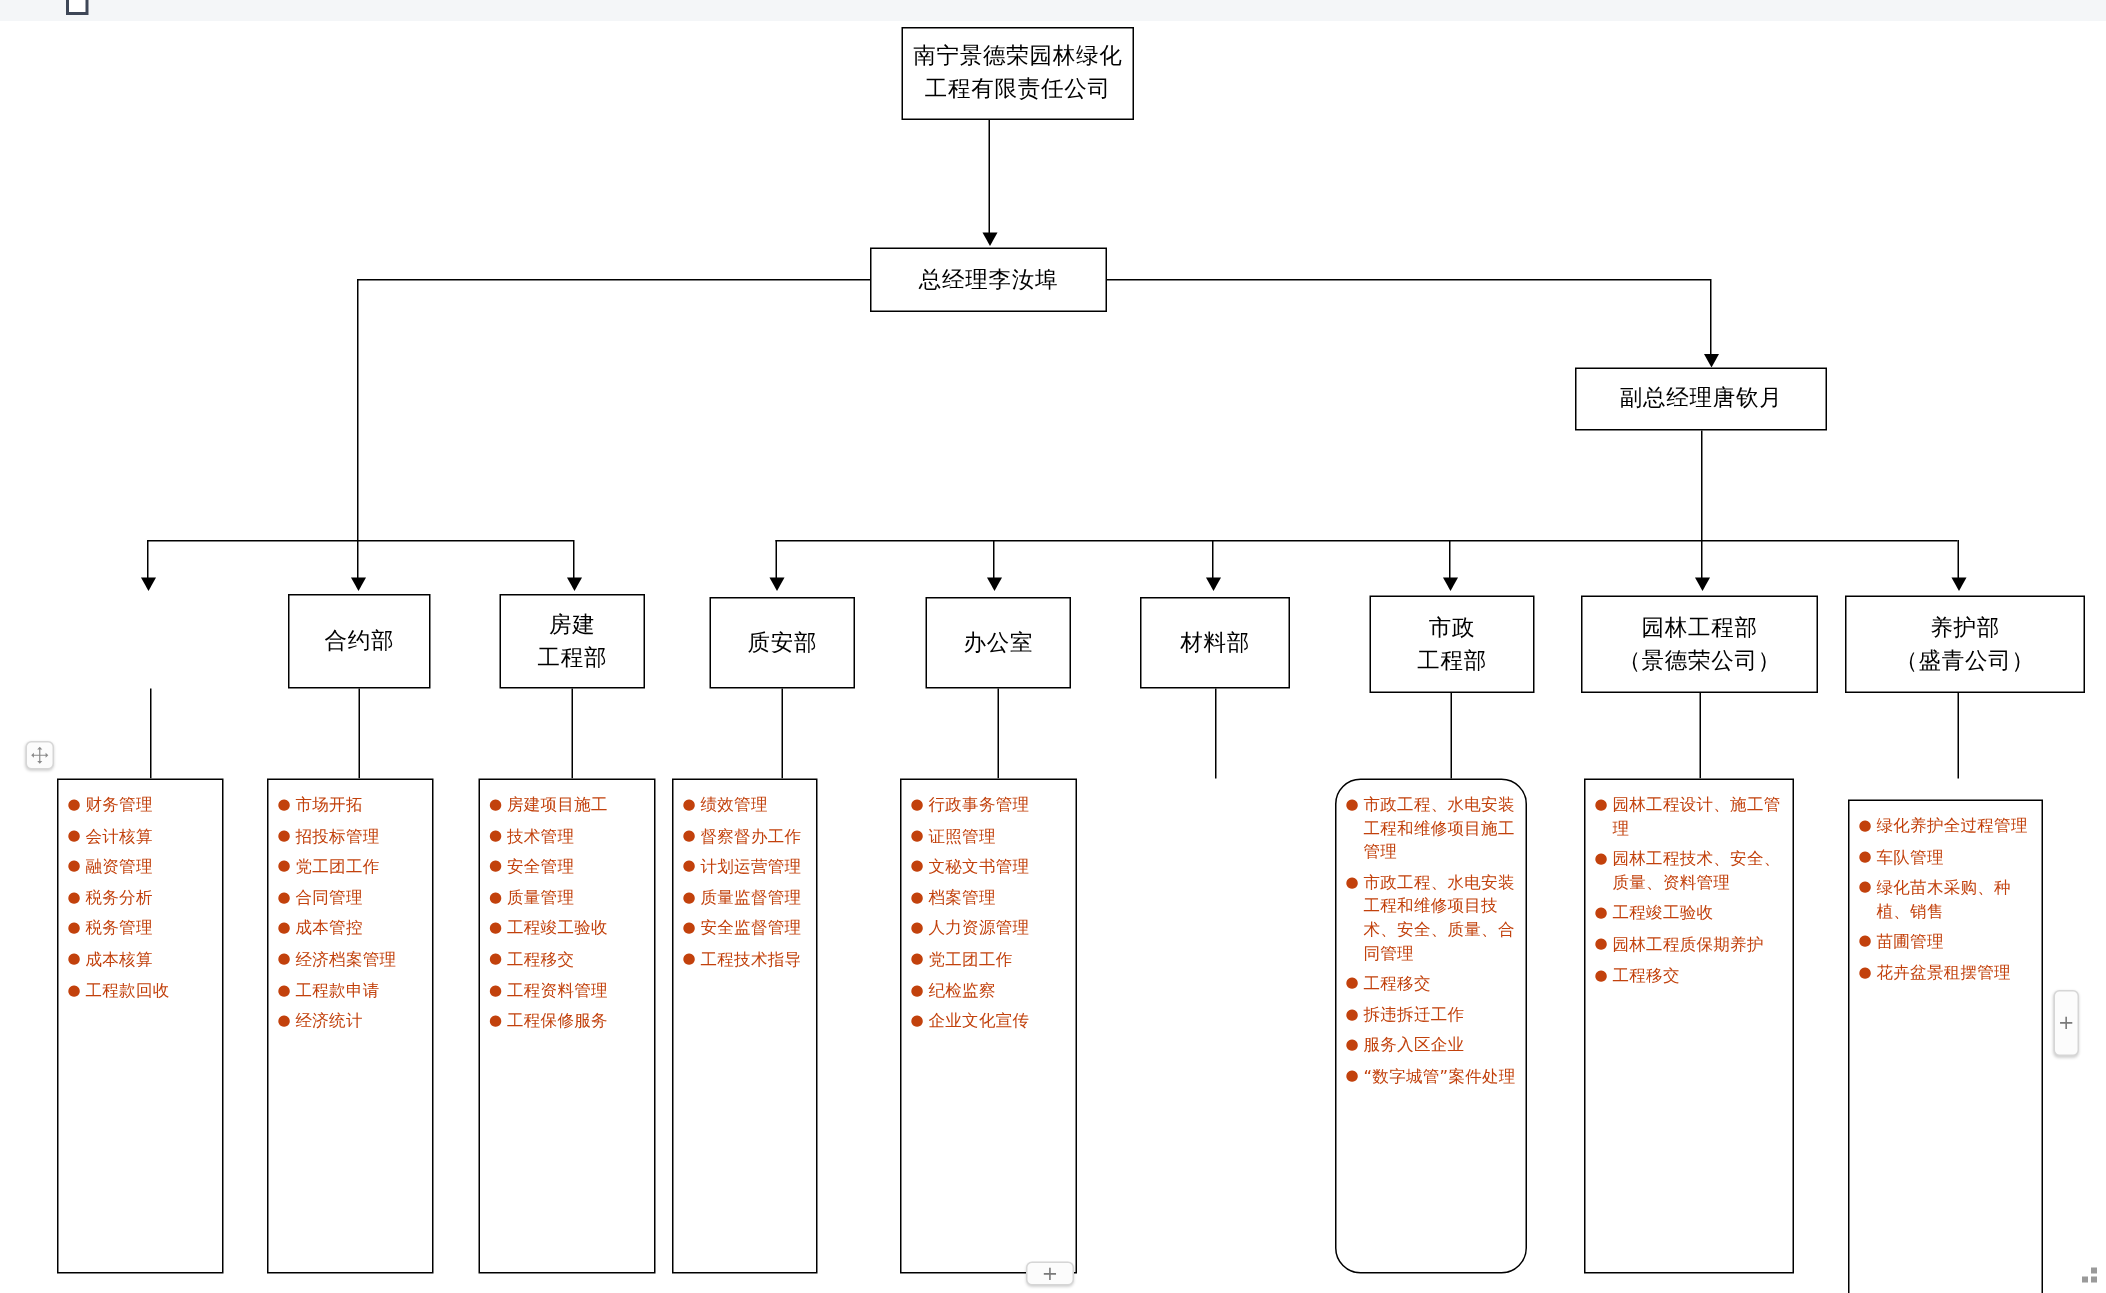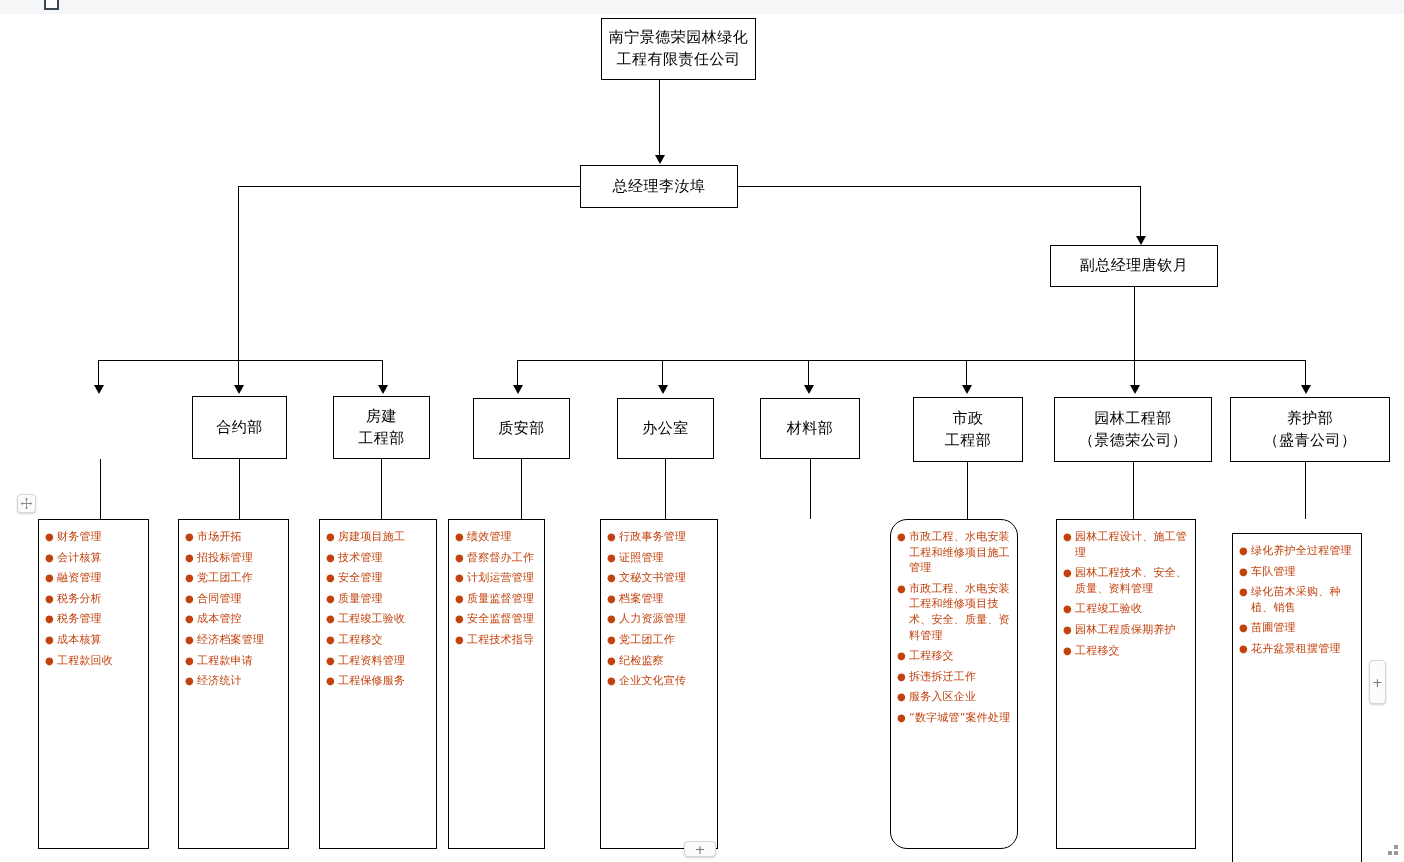--- a/index.html
+++ b/index.html
@@ -330,21 +330,21 @@
       <li>党工团工作</li>
       <li>纪检监察</li>
       <li>企业文化宣传</li>
     </ul>
   </div>
 
 
   <div class="panel" style="left:890px; top:519px; width:128px; height:330px;border-radius:17px;">
     <ul>
       <li>市政工程、水电安装工程和维修项目施工管理</li>
-      <li>市政工程、水电安装工程和维修项目技术、安全、质量、资料管理</li>
+      <li>市政工程、水电安装工程和维修项目技术、安全、质量、合同管理</li>
       <li>工程移交</li>
       <li>拆违拆迁工作</li>
       <li>服务入区企业</li>
       <li>“数字城管”案件处理</li>
     </ul>
   </div>
 
   <div class="panel" style="left:1056px; top:519px; width:140px; height:330px;">
     <ul>
       <li>园林工程设计、施工管理</li>

